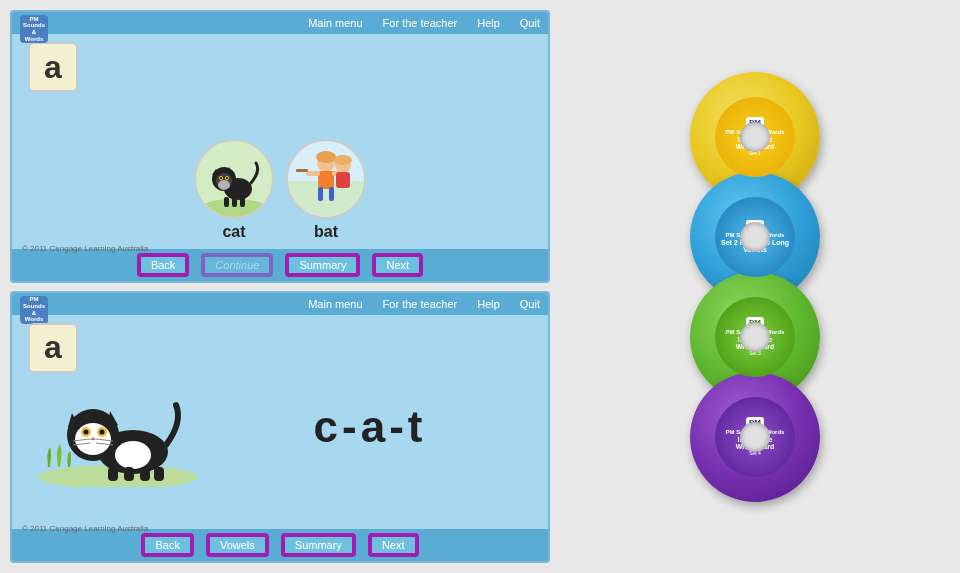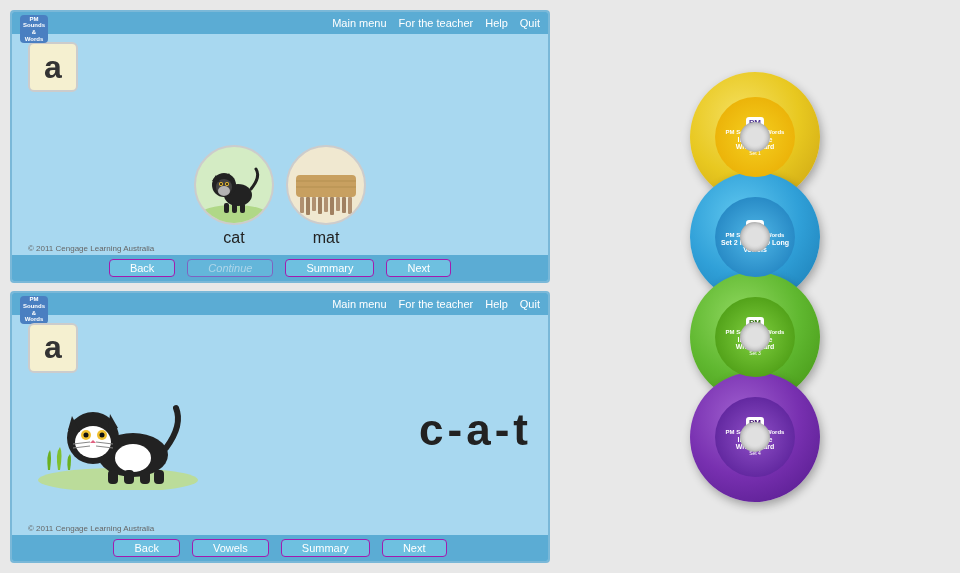--- a/index.html
+++ b/index.html
@@ -33,21 +33,21 @@
       position: relative;
     }
 
     
     .nav-bar {
       background: #5bacd4;
       display: flex;
       align-items: center;
       justify-content: flex-end;
       padding: 3px 8px;
-      gap: 12px;
+      gap: 20px;
       font-size: 11px;
       color: white;
       min-height: 22px;
     }
 
     .nav-logo {
       position: absolute;
       left: 8px;
       top: 3px;
       width: 28px;
@@ -119,64 +119,64 @@
       border: 2px solid #ccc;
       display: flex;
       align-items: center;
       justify-content: center;
       overflow: hidden;
       position: relative;
     }
 
     .word-label {
       font-size: 16px;
-      font-weight: normal;
+      font-weight: bold;
       color: #222;
     }
 
     
     .bottom-bar {
       background: #5bacd4;
       display: flex;
       align-items: center;
       justify-content: center;
       gap: 12px;
       padding: 4px 8px;
       min-height: 26px;
     }
 
     .bottom-btn {
       background: #6ec0e0;
-      border: 1px solid #a21caf;
+      border: 4px solid #a21caf;
       border-radius: 4px;
       color: white;
       font-size: 11px;
-      padding: 2px 20px;
+      padding: 2px 10px;
       cursor: pointer;
     }
 
     .bottom-btn.disabled {
       opacity: 0.5;
       font-style: italic;
     }
 
     .copyright {
       position: absolute;
       bottom: 28px;
-      left: 16px;
+      left: 10px;
       font-size: 8px;
       color: #666;
     }
 
     .word-display {
       flex: 1;
       font-size: 40px;
       font-weight: bold;
       color: #222;
-      text-align: right;
+      text-align: center;
       letter-spacing: 4px;
     }
 
     
     .cds-container {
       flex: 1;
       display: flex;
       flex-direction: column;
       align-items: center;
       justify-content: center;
@@ -315,43 +315,48 @@
               <circle cx="31" cy="37" r="2" fill="#f0c030"></circle>
               <circle cx="25" cy="37" r="1" fill="#111"></circle>
               <circle cx="31" cy="37" r="1" fill="#111"></circle>
 
               <ellipse cx="28" cy="44" rx="6" ry="5" fill="white" opacity="0.6"></ellipse>
             </svg>
           </div>
           <span class="word-label">cat</span>
         </div>
 
-
         <div class="word-item">
-          <div class="word-circle" style="background:#f0e8d0;">
+          <div class="word-circle" style="background:#d8eef8;">
             <svg width="76" height="76" viewBox="0 0 76 76">
 
-              <rect x="8" y="28" width="60" height="22" rx="4" fill="#c8a060"></rect>
-
-              <rect x="12" y="50" width="4" height="16" rx="1" fill="#b09070"></rect>
-              <rect x="18" y="50" width="4" height="18" rx="1" fill="#a08060"></rect>
-              <rect x="24" y="50" width="4" height="14" rx="1" fill="#b09070"></rect>
-              <rect x="30" y="50" width="4" height="17" rx="1" fill="#a08060"></rect>
-              <rect x="36" y="50" width="4" height="15" rx="1" fill="#b09070"></rect>
-              <rect x="42" y="50" width="4" height="18" rx="1" fill="#a08060"></rect>
-              <rect x="48" y="50" width="4" height="14" rx="1" fill="#b09070"></rect>
-              <rect x="54" y="50" width="4" height="16" rx="1" fill="#a08060"></rect>
-              <rect x="60" y="50" width="4" height="17" rx="1" fill="#b09070"></rect>
-
-              <line x1="8" y1="34" x2="68" y2="34" stroke="#a08040" stroke-width="1" opacity="0.5"></line>
-              <line x1="8" y1="40" x2="68" y2="40" stroke="#a08040" stroke-width="1" opacity="0.5"></line>
+              <rect x="0" y="40" width="76" height="36" fill="#c8e8a0" opacity="0.5"></rect>
+
+              <circle cx="38" cy="22" r="9" fill="#f5c090"></circle>
+
+              <ellipse cx="38" cy="16" rx="10" ry="6" fill="#e8a050"></ellipse>
+
+              <rect x="30" y="30" width="16" height="18" rx="3" fill="#f08030"></rect>
+
+              <rect x="30" y="46" width="5" height="14" rx="2" fill="#4060d0"></rect>
+              <rect x="41" y="46" width="5" height="14" rx="2" fill="#4060d0"></rect>
+
+              <rect x="18" y="30" width="14" height="5" rx="2" fill="#f5c090"></rect>
+              <rect x="44" y="30" width="14" height="5" rx="2" fill="#f5c090"></rect>
+
+              <rect x="8" y="28" width="12" height="3" rx="1" fill="#a07040"></rect>
+
+              <circle cx="55" cy="24" r="8" fill="#f5c090"></circle>
+              <ellipse cx="55" cy="19" rx="9" ry="5" fill="#e8b060"></ellipse>
+              <rect x="48" y="31" width="14" height="16" rx="3" fill="#e04040"></rect>
             </svg>
           </div>
-          <span class="word-label">mat</span>
+          <span class="word-label">bat</span>
         </div>
+
 
       </div>
     </div>
 
     <span class="copyright">© 2011 Cengage Learning Australia</span>
 
     <div class="bottom-bar">
       <button class="bottom-btn">Back</button>
       <button class="bottom-btn disabled">Continue</button>
       <button class="bottom-btn">Summary</button>

